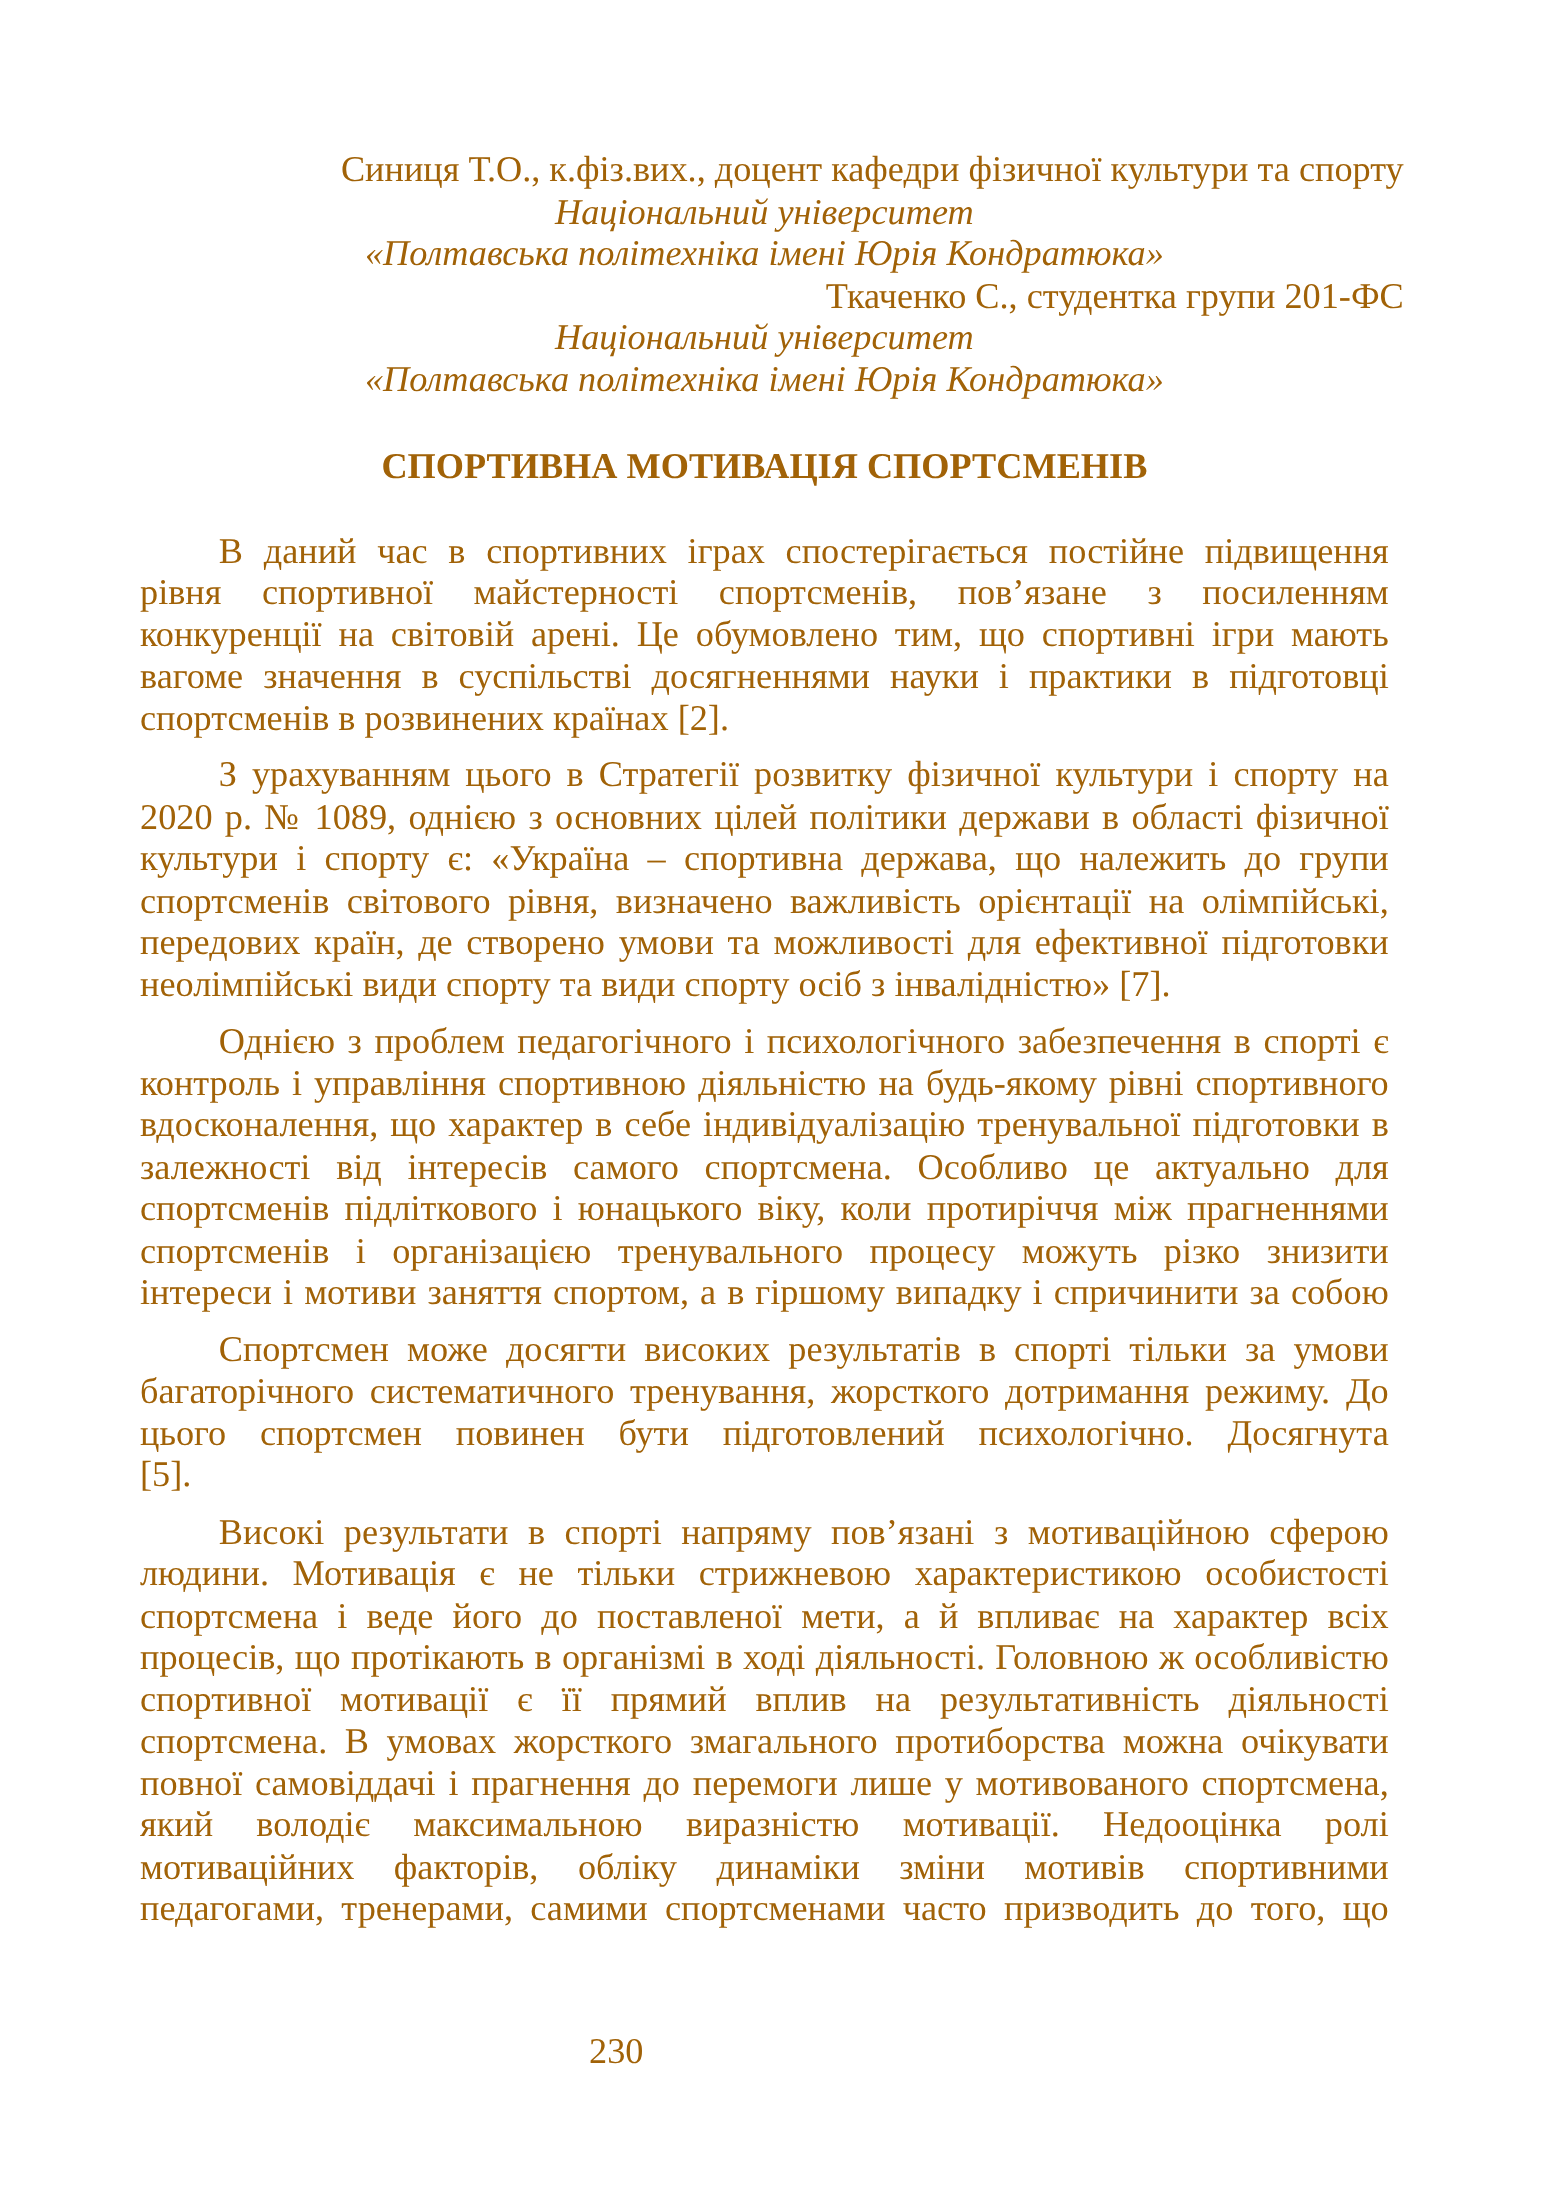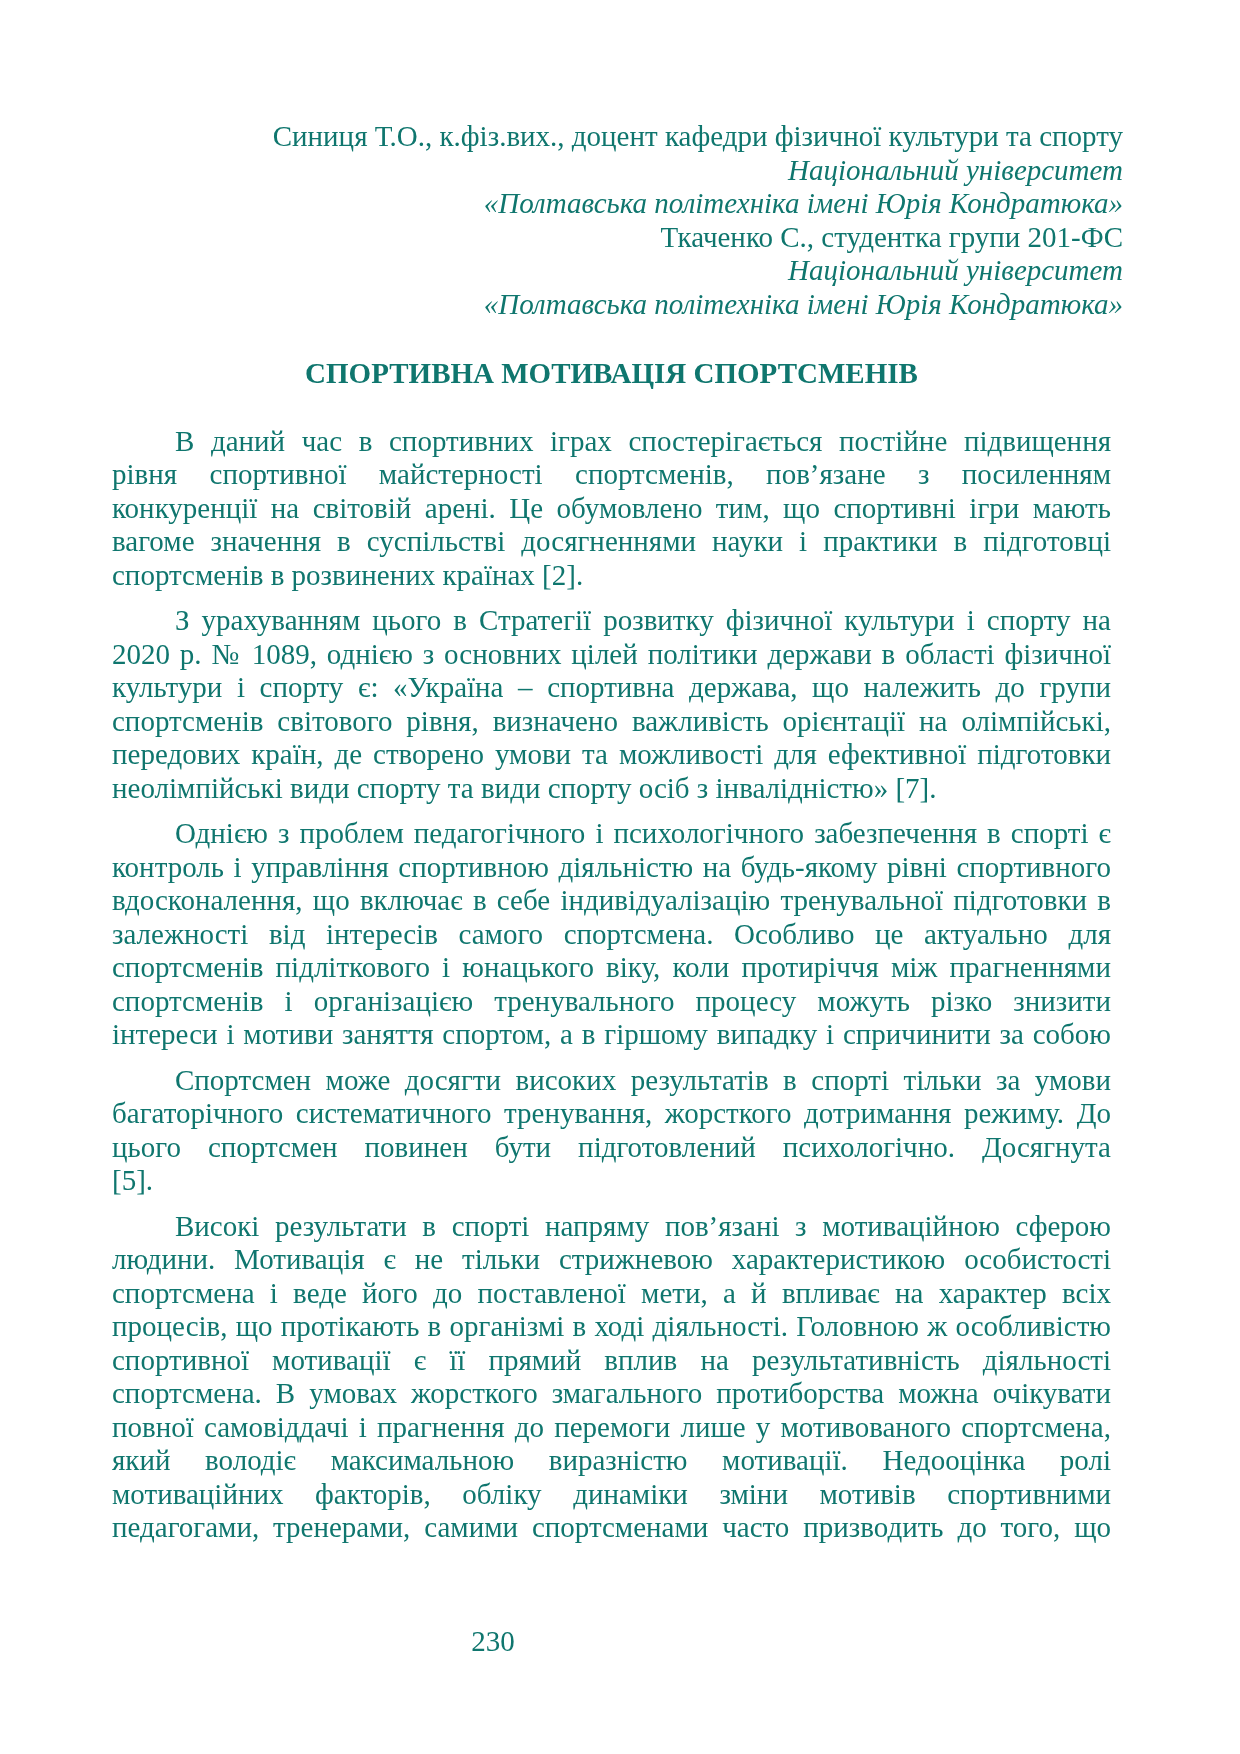--- a/index.html
+++ b/index.html
@@ -1,31 +1,31 @@
 <!DOCTYPE html>
 <html lang="uk"><head>
 <meta charset="utf-8">
 <style>
   html, body { margin: 0; padding: 0; background: #ffffff; }
   .page {
     position: relative;
     width: 1240px;
     height: 1754px;
     background: #ffffff;
-    color: #0f766e;
+    color: #a16207;
     font-family: "Liberation Serif", "DejaVu Serif", serif;
     font-size: 29px;
     line-height: 33.5px;
     box-sizing: border-box;
     padding: 120px 117px 0 100px;
     overflow: hidden;
   }
   .authors { text-align: right; }
   .author-line { white-space: nowrap; }
-  .author-line.italic { font-style: italic; }
+  .author-line.italic { font-style: italic; text-align: center; }
   .title {
     margin: 36px 0 0 0;
     font-size: 29px;
     line-height: 33.5px;
     font-weight: bold;
     text-align: center;
   }
   .body-text { margin-top: 34px; }
   .paragraph { margin: 12px; }
   .line {
@@ -73,21 +73,21 @@
         <div class="line indent">З урахуванням цього в Стратегії розвитку фізичної культури і спорту на</div>
         <div class="line">2020 р. № 1089, однією з основних цілей політики держави в області фізичної</div>
         <div class="line">культури і спорту є: «Україна – спортивна держава, що належить до групи</div>
         <div class="line">спортсменів світового рівня, визначено важливість орієнтації на олімпійські,</div>
         <div class="line">передових країн, де створено умови та можливості для ефективної підготовки</div>
         <div class="line endline">неолімпійські види спорту та види спорту осіб з інвалідністю» [7].</div>
       </div>
       <div class="paragraph">
         <div class="line indent">Однією з проблем педагогічного і психологічного забезпечення в спорті є</div>
         <div class="line">контроль і управління спортивною діяльністю на будь-якому рівні спортивного</div>
-        <div class="line">вдосконалення, що включає в себе індивідуалізацію тренувальної підготовки в</div>
+        <div class="line">вдосконалення, що характер в себе індивідуалізацію тренувальної підготовки в</div>
         <div class="line">залежності від інтересів самого спортсмена. Особливо це актуально для</div>
         <div class="line">спортсменів підліткового і юнацького віку, коли протиріччя між прагненнями</div>
         <div class="line">спортсменів і організацією тренувального процесу можуть різко знизити</div>
         <div class="line">інтереси і мотиви заняття спортом, а в гіршому випадку і спричинити за собою</div>
       </div>
       <div class="paragraph">
         <div class="line indent">Спортсмен може досягти високих результатів в спорті тільки за умови</div>
         <div class="line">багаторічного систематичного тренування, жорсткого дотримання режиму. До</div>
         <div class="line">цього спортсмен повинен бути підготовлений психологічно. Досягнута</div>
         <div class="line endline">[5].</div>

